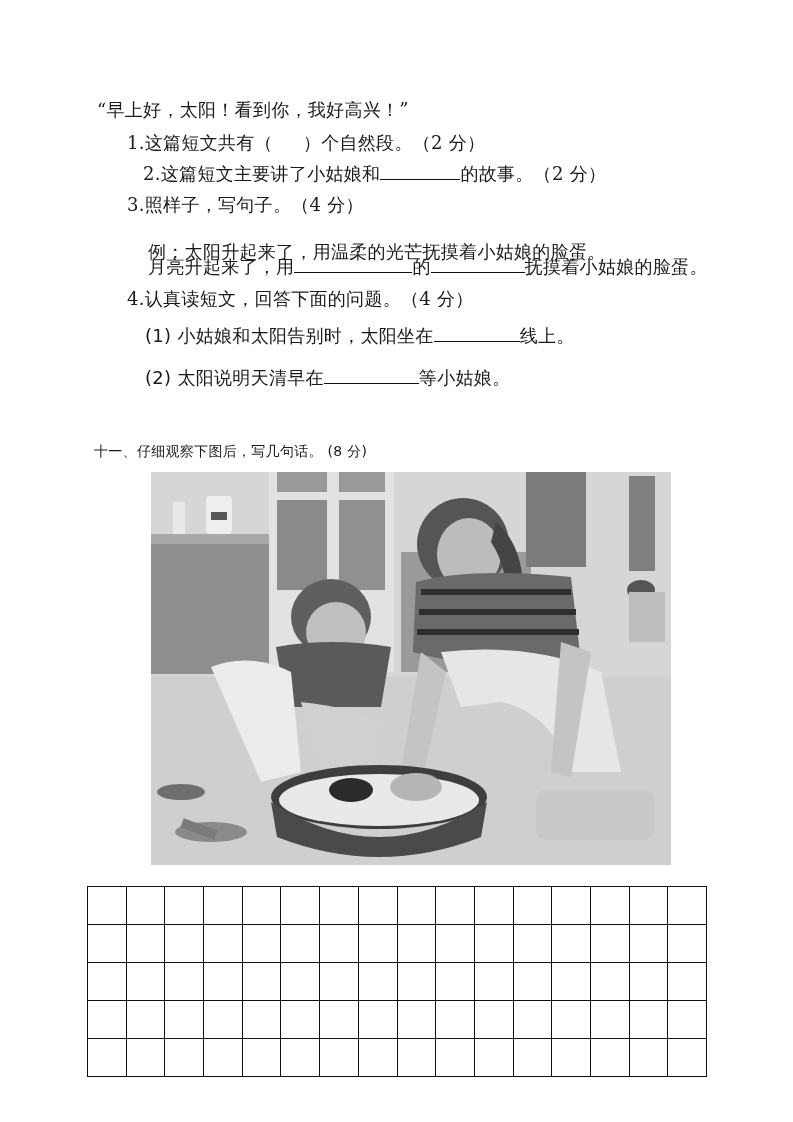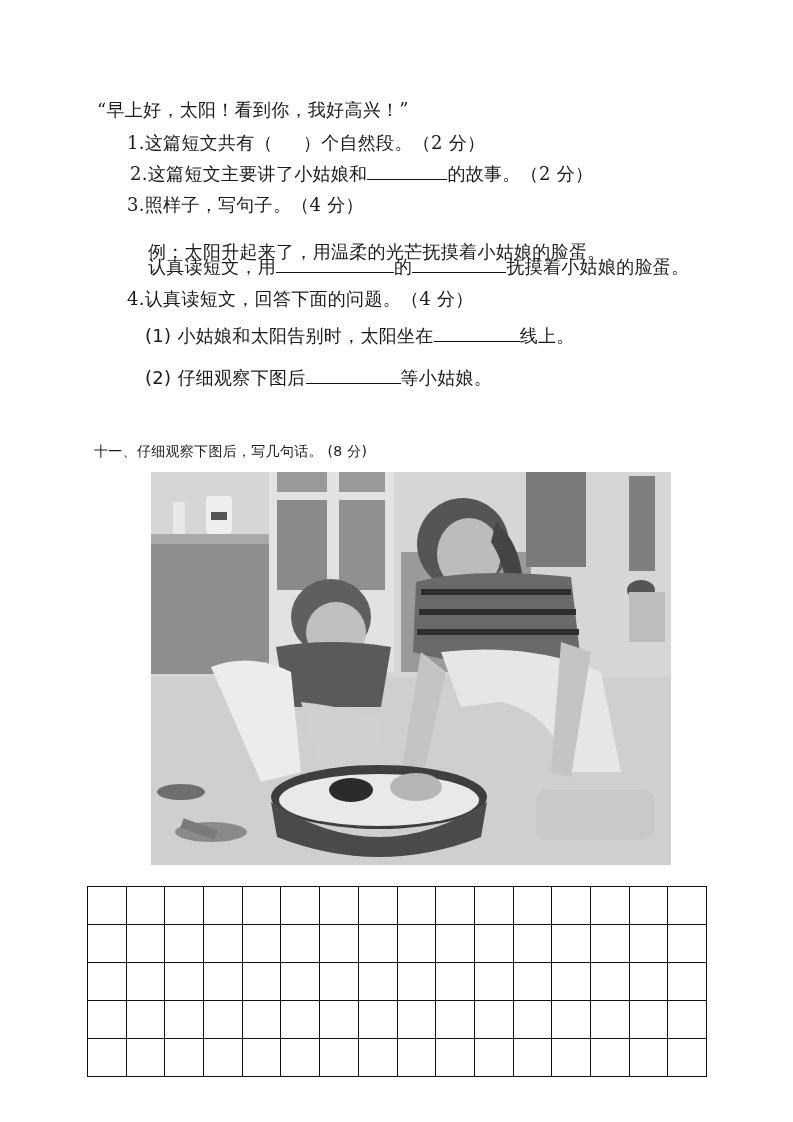--- a/index.html
+++ b/index.html
@@ -32,42 +32,42 @@
 </style>
 </head>
 <body>
 
 <div class="line" style="left:97px; top:100px;">“早上好，太阳！看到你，我好高兴！”</div>
 
 <div class="line" style="left:127px; top:133px;text-align:center;">
   <span>1.</span><span>这篇短文共有（</span><span class="paren-gap"></span><span>）个自然段。（2 分）</span>
 </div>
 
-<div class="line" style="left:130px; top:164px;text-align:right;">
+<div class="line" style="left:143px; top:164px;text-align:right;">
   <span>2.</span><span>这篇短文主要讲了小姑娘和</span><span class="blank" style="width:80px;"></span><span>的故事。（2 分）</span>
 </div>
 
 <div class="line" style="left:127px; top:195px;">
   <span>3.</span><span>照样子，写句子。（4 分）</span>
 </div>
 <div class="line" style="left:148px; top:227px;margin-top:15px;">例：太阳升起来了，用温柔的光芒抚摸着小姑娘的脸蛋。</div>
 <div class="line" style="left:148px; top:257px;">
-  <span>认真读短文，用</span><span class="blank" style="width:118px;"></span><span>的</span><span class="blank" style="width:94px;"></span><span>抚摸着小姑娘的脸蛋。</span>
+  <span>月亮升起来了，用</span><span class="blank" style="width:118px;"></span><span>的</span><span class="blank" style="width:94px;"></span><span>抚摸着小姑娘的脸蛋。</span>
 </div>
 
 <div class="line" style="left:127px; top:289px;">
   <span>4.</span><span>认真读短文，回答下面的问题。（4 分）</span>
 </div>
 <div class="line sans" style="left:145px; top:326px;">
   <span>(1)</span>
   <span>小姑娘和太阳告别时，太阳坐在</span><span class="blank" style="width:86px;"></span><span>线上。</span>
 </div>
 <div class="line sans" style="left:145px; top:368px;">
   <span>(2)</span>
-  <span>仔细观察下图后</span><span class="blank" style="width:95px;"></span><span>等小姑娘。</span>
+  <span>太阳说明天清早在</span><span class="blank" style="width:95px;"></span><span>等小姑娘。</span>
 </div>
 
 <div class="line sans" style="left:94px; top:441px; font-size:14px;">
   <span>十一、仔细观察下图后，写几句话。</span>
   <span>(8 分)</span>
 </div>
 
 <div class="photo">
   <svg width="520" height="393" viewBox="0 0 520 393" xmlns="http://www.w3.org/2000/svg">
 

